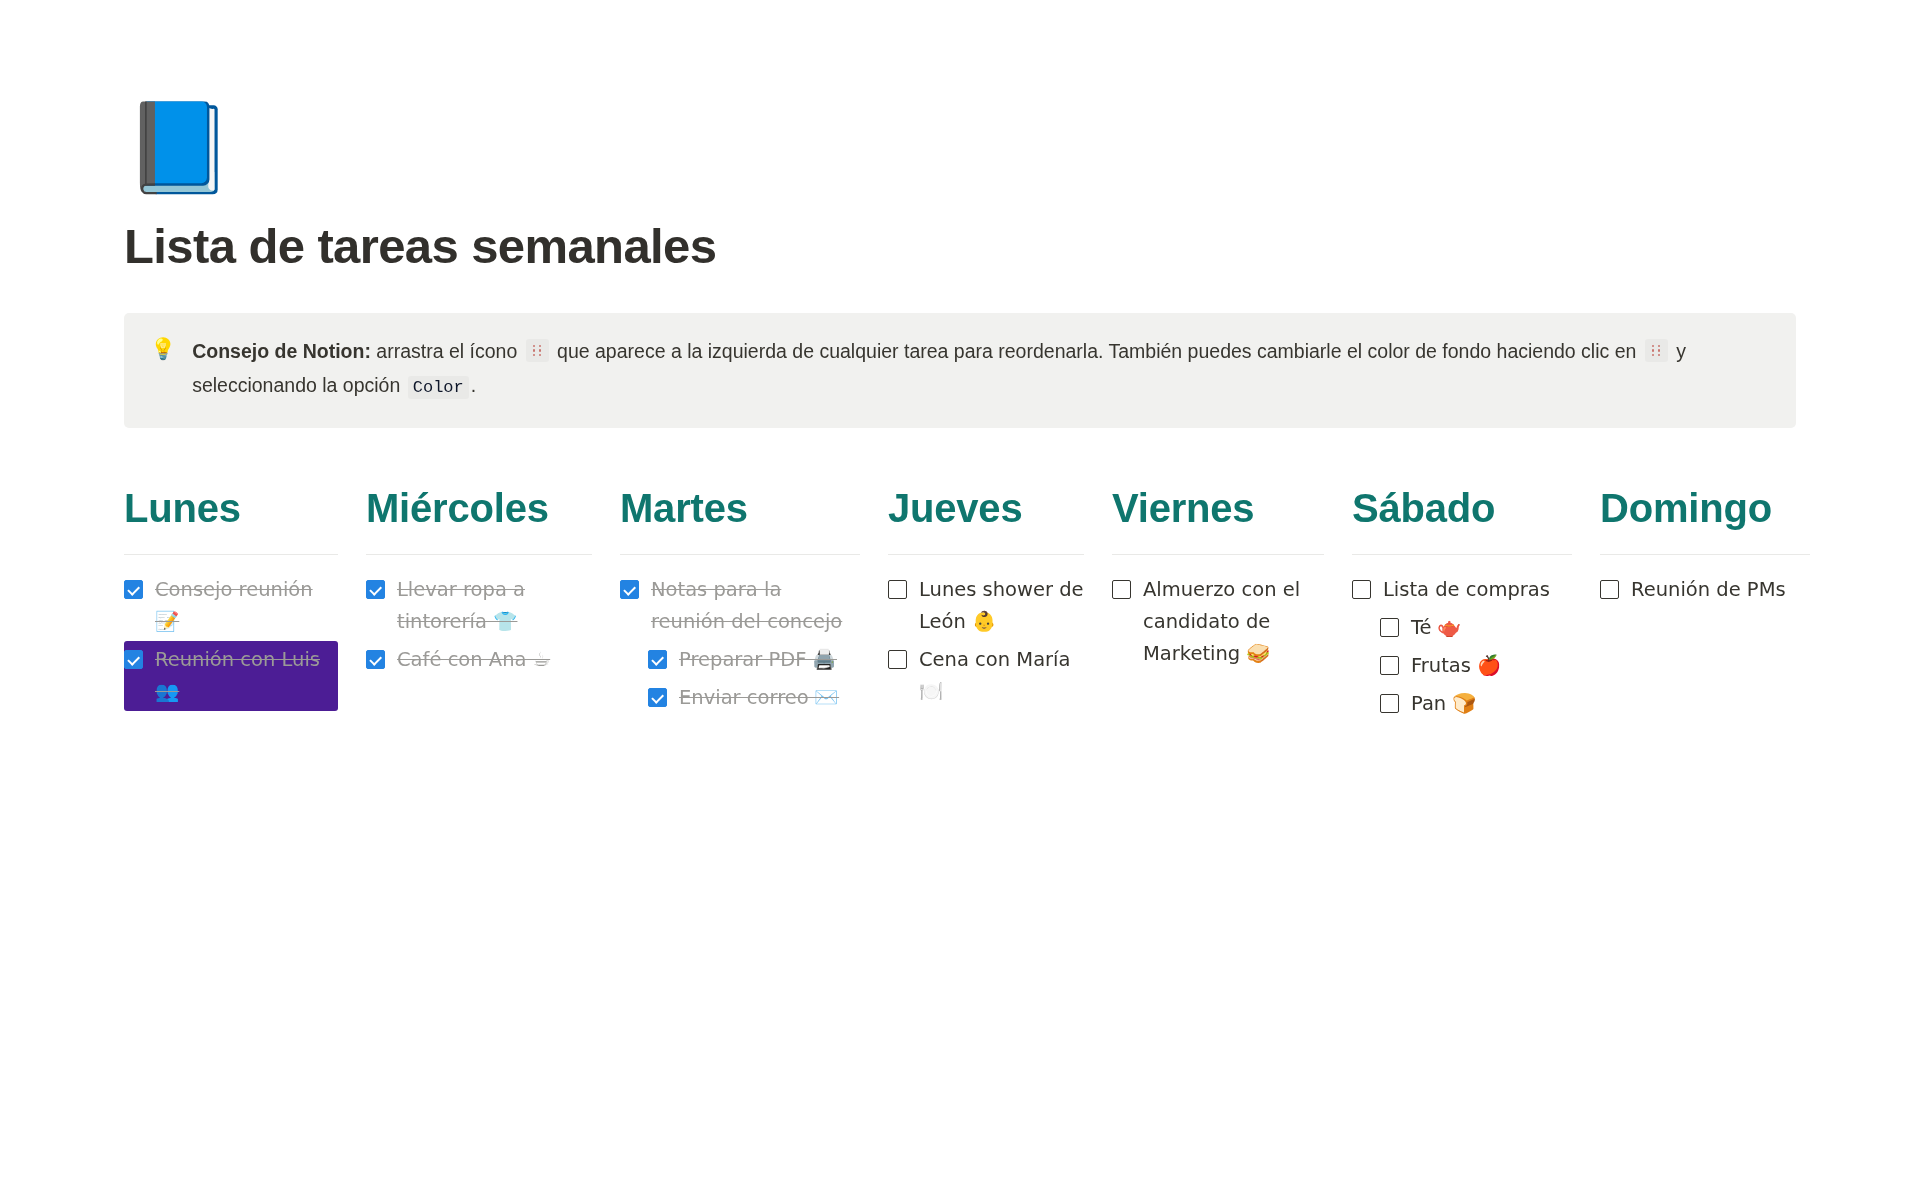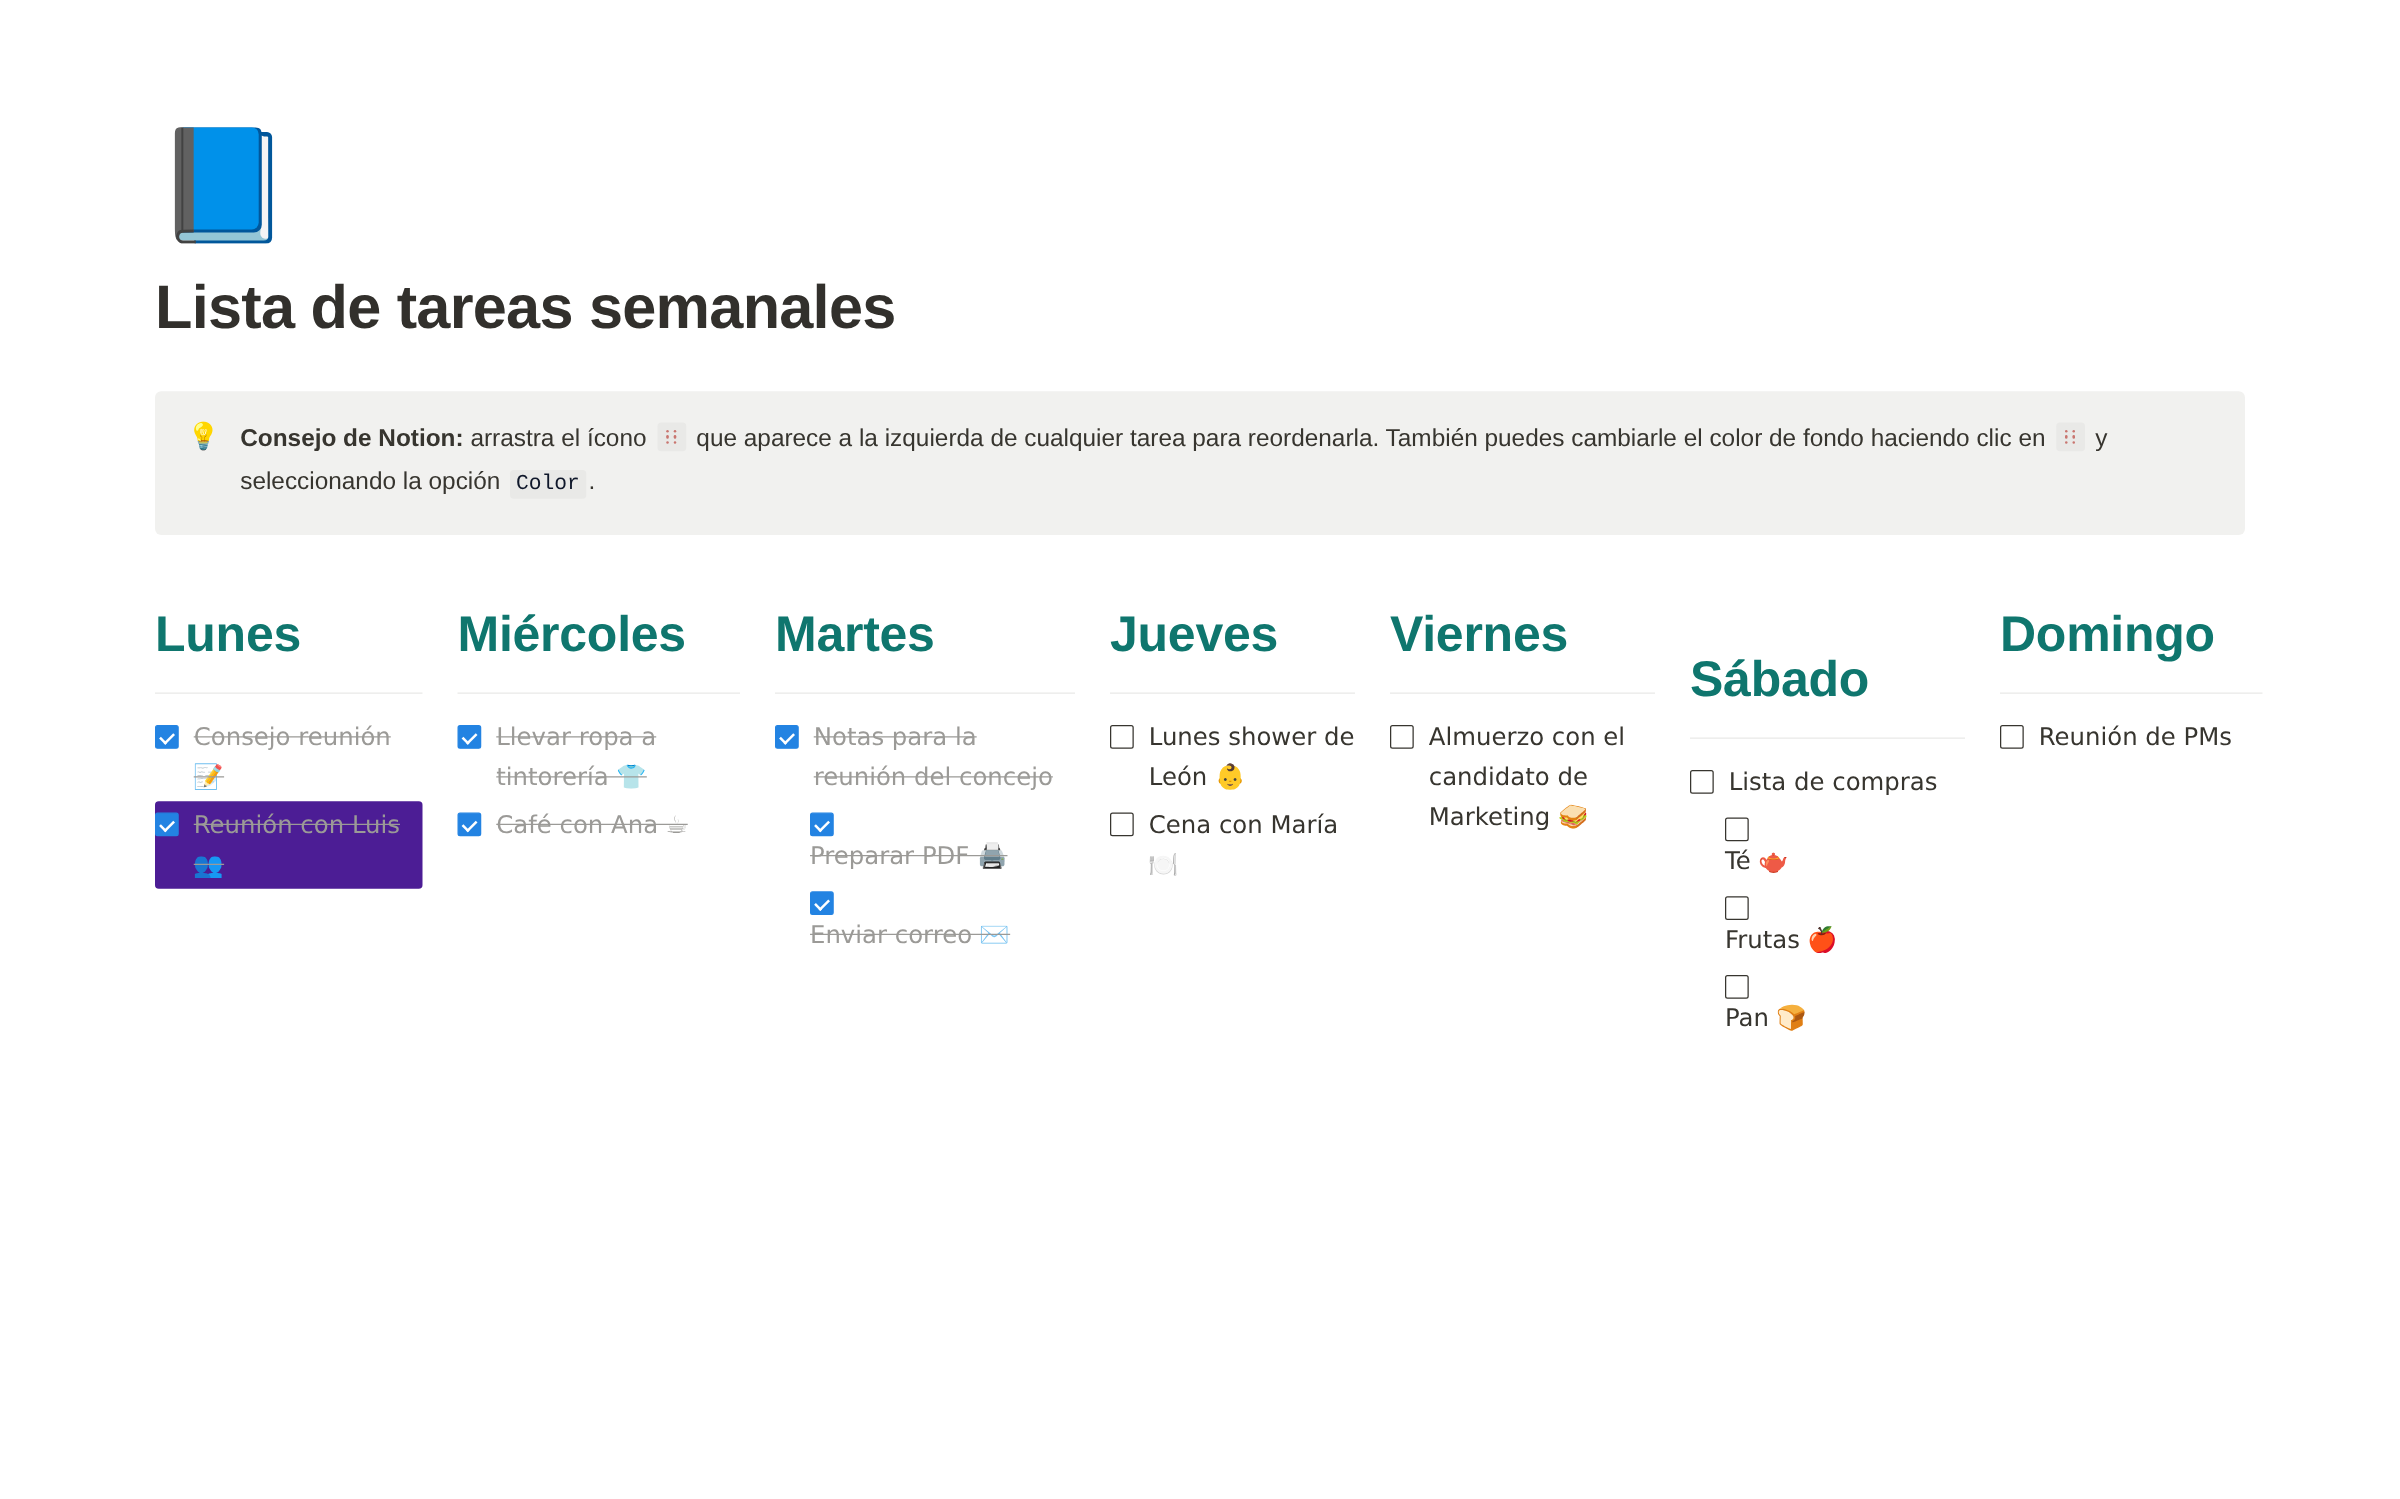--- a/index.html
+++ b/index.html
@@ -107,21 +107,21 @@
   .column {
     flex: 0 0 auto;
     width: 240px;
     padding-right: 28px;
   }
   .col-w-0 { width: 242px; }
   .col-w-1 { width: 268px; }
   .col-w-2 { width: 254px; }
   .col-w-3 { width: 224px; }
   .col-w-4 { width: 240px; }
-  .col-w-5 { width: 248px; margin-top: 36px; }
+  .col-w-5 { width: 248px; }
   .col-w-6 { width: 238px; }
 
   .day-heading {
     font-size: 40px;
     font-weight: bold;
     color: #0f766e;
     letter-spacing: -0.2px;
     line-height: 1.2;
     margin: 0;
   }
@@ -134,21 +134,21 @@
   }
 
   
   .todo {
     display: flex;
     align-items: flex-start;
     padding: 3px 0;
     border-radius: 3px;
     position: relative;
   }
-  .todo.indent { margin-left: 28px; flex-direction: column; }
+  .todo.indent { margin-left: 28px; }
   .todo.hl-red { background: #4c1d95; }
 
   .cbox {
     flex: 0 0 auto;
     width: 19px; height: 19px;
     margin-top: 6px;
     margin-right: 12px;
     border-radius: 2px;
     position: relative;
   }

